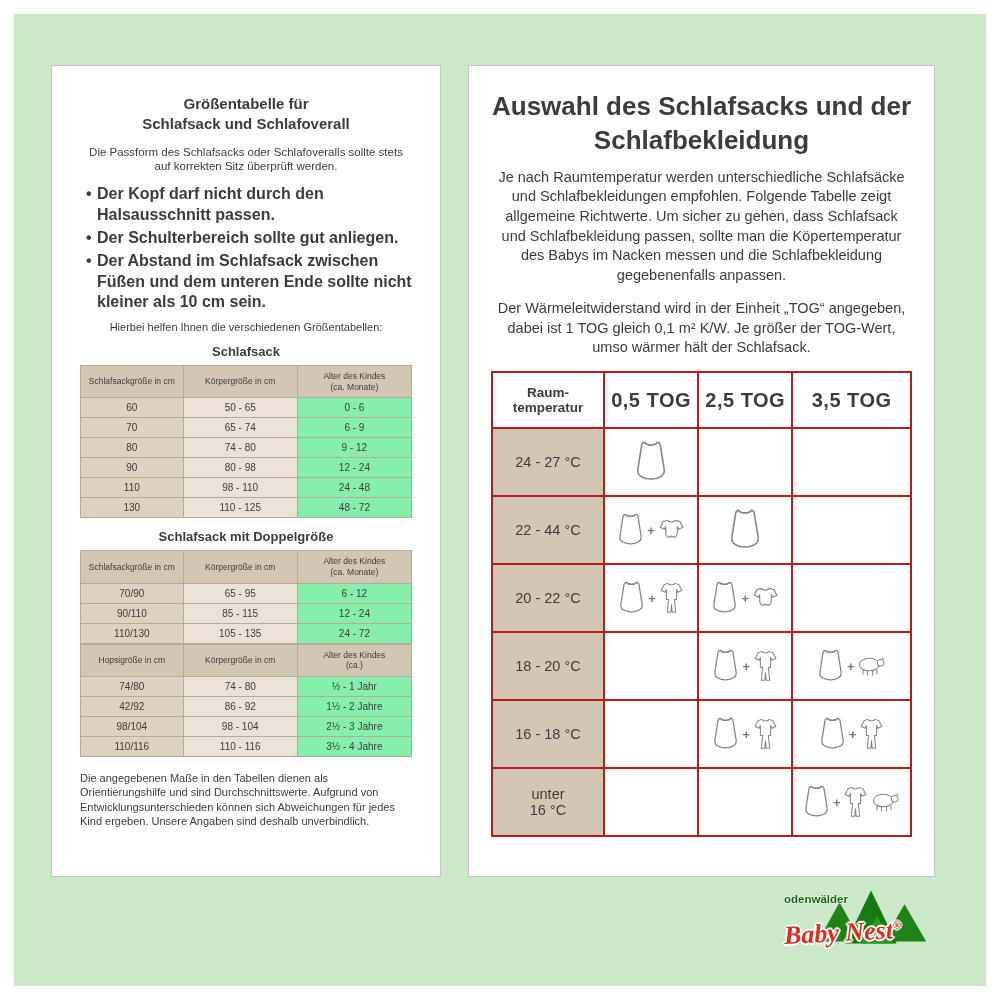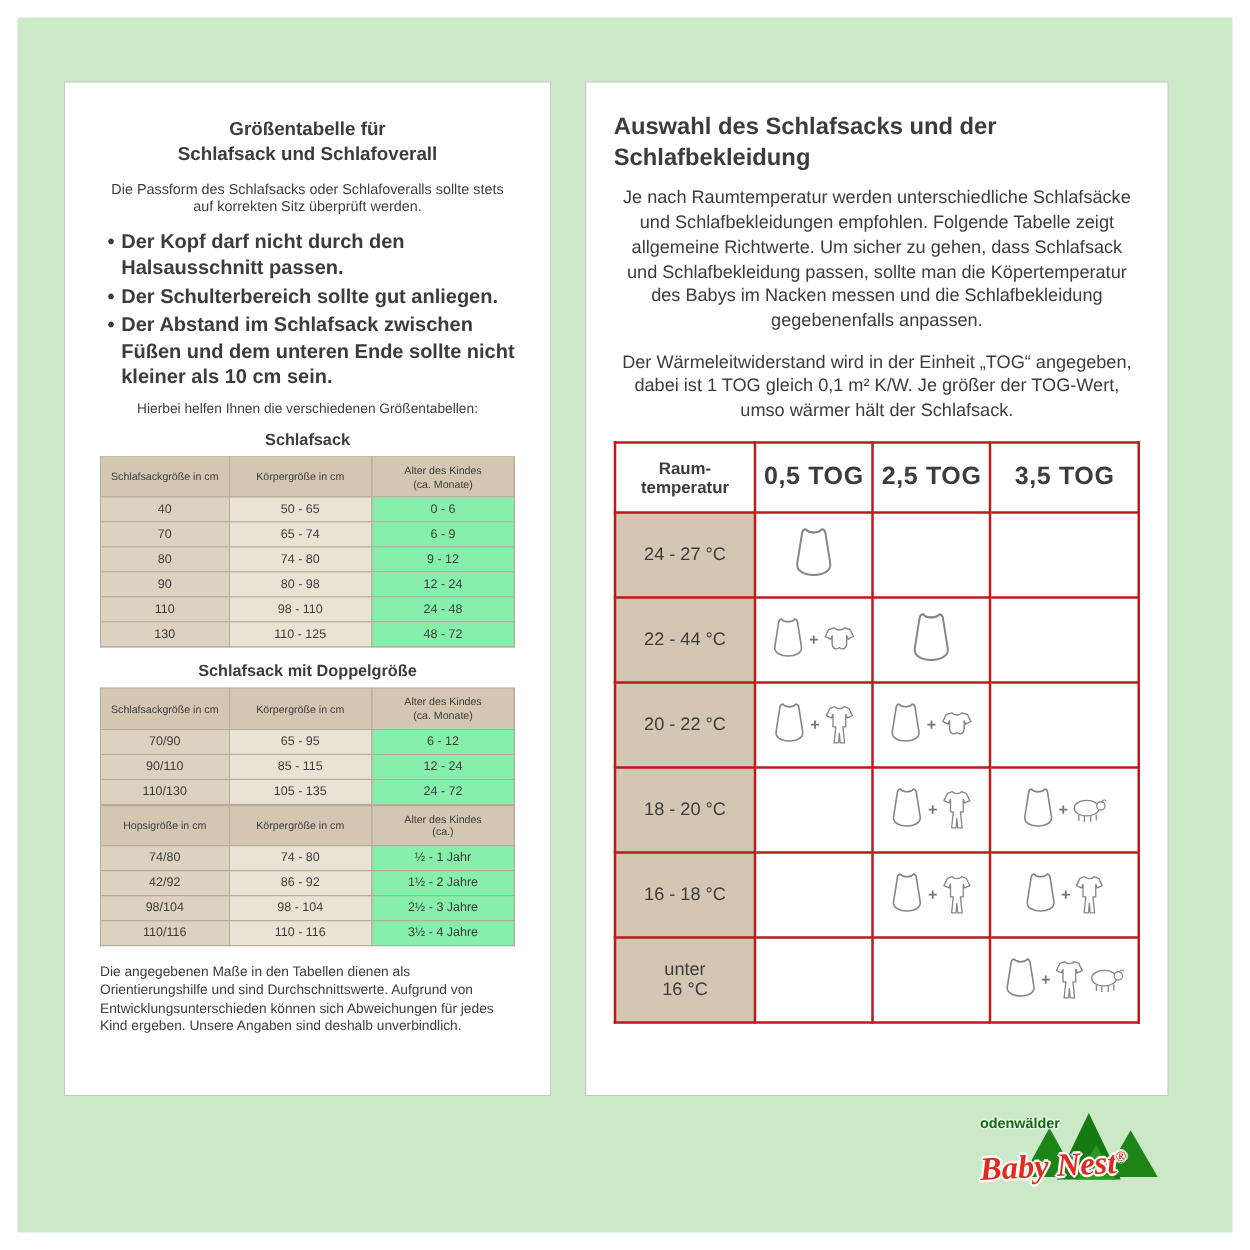--- a/index.html
+++ b/index.html
@@ -21,21 +21,21 @@
   table.sizes{width:100%;border-collapse:collapse;}
   .sizes th{background:#d3c6b2;font-size:8.5px;font-weight:normal;padding:5px 2px;
     border:1px solid #b5ab99;line-height:1.25;}
   .sizes td{font-size:10px;text-align:center;padding:4px 2px;border:1px solid #b5ab99;}
   .sizes td.col1{background:#ddd1bf;width:31%;}
   .sizes td.col2{background:#eae2d4;width:34.5%;}
   .sizes td.col3{background:#86efac;}
   .footnote{font-size:11px;line-height:1.32;margin-top:14px;text-align:left;}
 
   
-  .rtitle{font-size:19px;font-weight:bold;line-height:1.3;margin:2px 0 10px;}
+  .rtitle{font-size:26px;font-weight:bold;text-align:center;line-height:1.3;margin:2px 0 10px;}
   .rp{font-size:14.5px;text-align:center;line-height:1.36;margin:0 6px 13px;}
   table.tog{width:100%;border-collapse:collapse;margin-top:4px;}
   .tog th,.tog td{border:2px solid #b91c1c;}
   .tog thead th{height:52px;background:#ffffff;}
   .temp-head{font-size:13.5px;font-weight:bold;width:108px;}
   .tog-head{font-size:20px;font-weight:bold;letter-spacing:.5px;}
   .temp-cell{background:#d3c6b2;font-size:14.5px;font-weight:normal;text-align:center;white-space:pre-line;}
   .icon-cell{height:62px;padding:2px;}
   .iwrap{display:flex;align-items:center;justify-content:center;flex-wrap:wrap;gap:1px;}
   .icon{display:block;}
@@ -77,21 +77,21 @@
       <thead>
         <tr>
           <th class="pre">Schlafsackgröße in cm</th>
           <th class="pre">Körpergröße in cm</th>
           <th class="pre">Alter des Kindes
 (ca. Monate)</th>
         </tr>
       </thead>
       <tbody>
           <tr>
-            <td class="col1">40</td>
+            <td class="col1">60</td>
             <td class="col2">50 - 65</td>
             <td class="col3">0 - 6</td>
           </tr>
           <tr>
             <td class="col1">70</td>
             <td class="col2">65 - 74</td>
             <td class="col3">6 - 9</td>
           </tr>
           <tr>
             <td class="col1">80</td>

